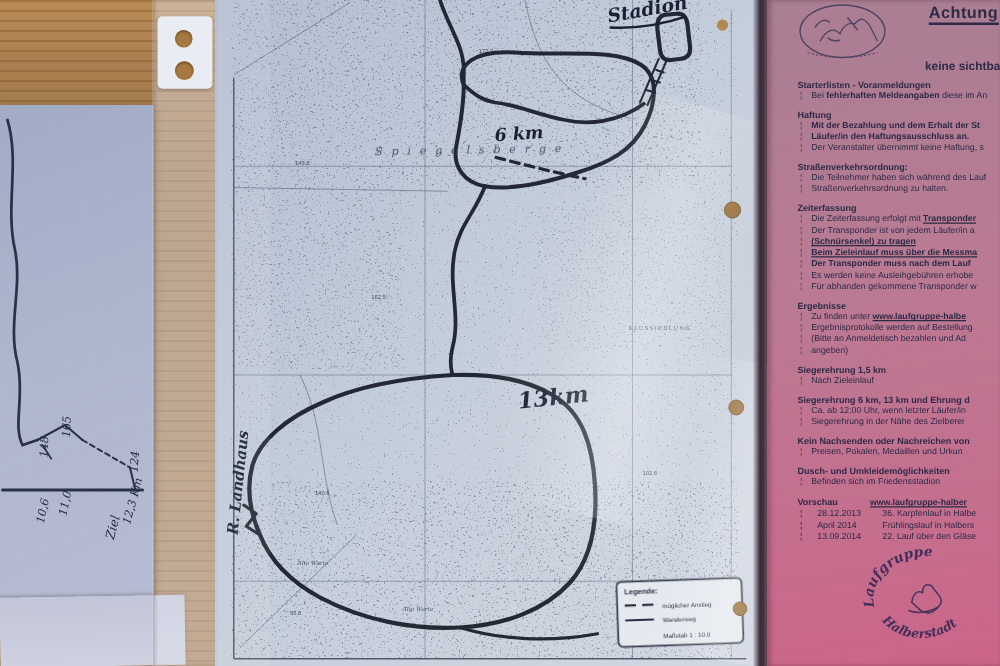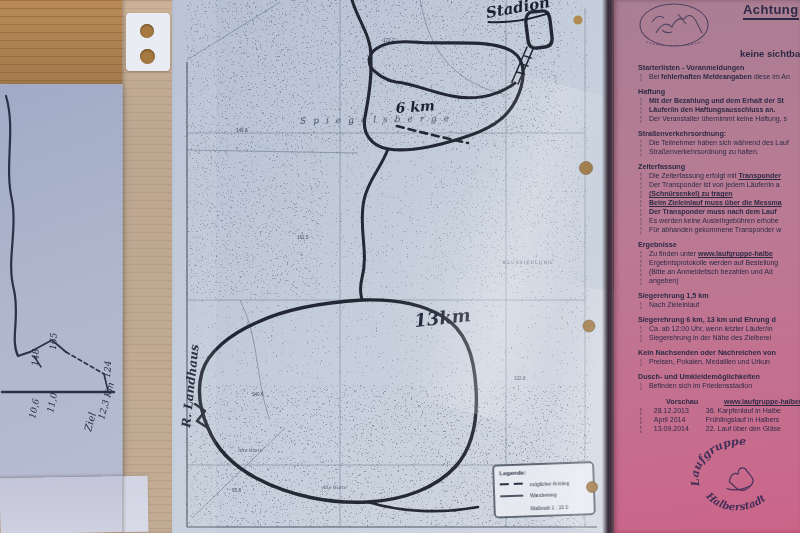--- a/index.html
+++ b/index.html
@@ -43,21 +43,21 @@
   .pink-title{position:absolute;left:129px;top:2px;font-size:13px;font-weight:bold;
     letter-spacing:.4px;border-bottom:2px solid #2e2a46;padding-bottom:1px;white-space:nowrap;}
   .pink-sub{position:absolute;left:126px;top:48px;font-size:9.5px;font-weight:bold;white-space:nowrap;}
   .pink-body{position:absolute;left:24px;top:57px;width:170px;font-size:7px;line-height:9px;}
   .ps-h{font-weight:bold;font-size:7.2px;margin-top:6px;white-space:nowrap;}
   .ps-line{white-space:nowrap;padding-left:2px;}
   .ps-line .bullet{display:inline-block;width:9px;opacity:.8;}
   .bold{font-weight:bold;}
   .und{text-decoration:underline;}
   .vorschau{margin-top:7px;white-space:nowrap;}
-  .vs-head{font-weight:bold;font-size:7.2px;display:inline-block;width:58px;margin-left:28px;}
+  .vs-head{font-weight:bold;font-size:7.2px;display:inline-block;width:58px;}
   .vs-url{font-weight:bold;text-decoration:underline;}
   .vs-row{white-space:nowrap;padding-left:2px;}
   .vs-date{display:inline-block;width:52px;padding-left:12px;}
   .stamp-svg{left:690px;top:434px;width:96px;height:80px;transform:rotate(-11deg);}
   .logo-svg{left:636px;top:4px;width:116px;height:52px;}
   .hand{font-family:"DejaVu Serif",serif;font-style:italic;font-weight:bold;}
 </style>
 </head>
 <body>
 

